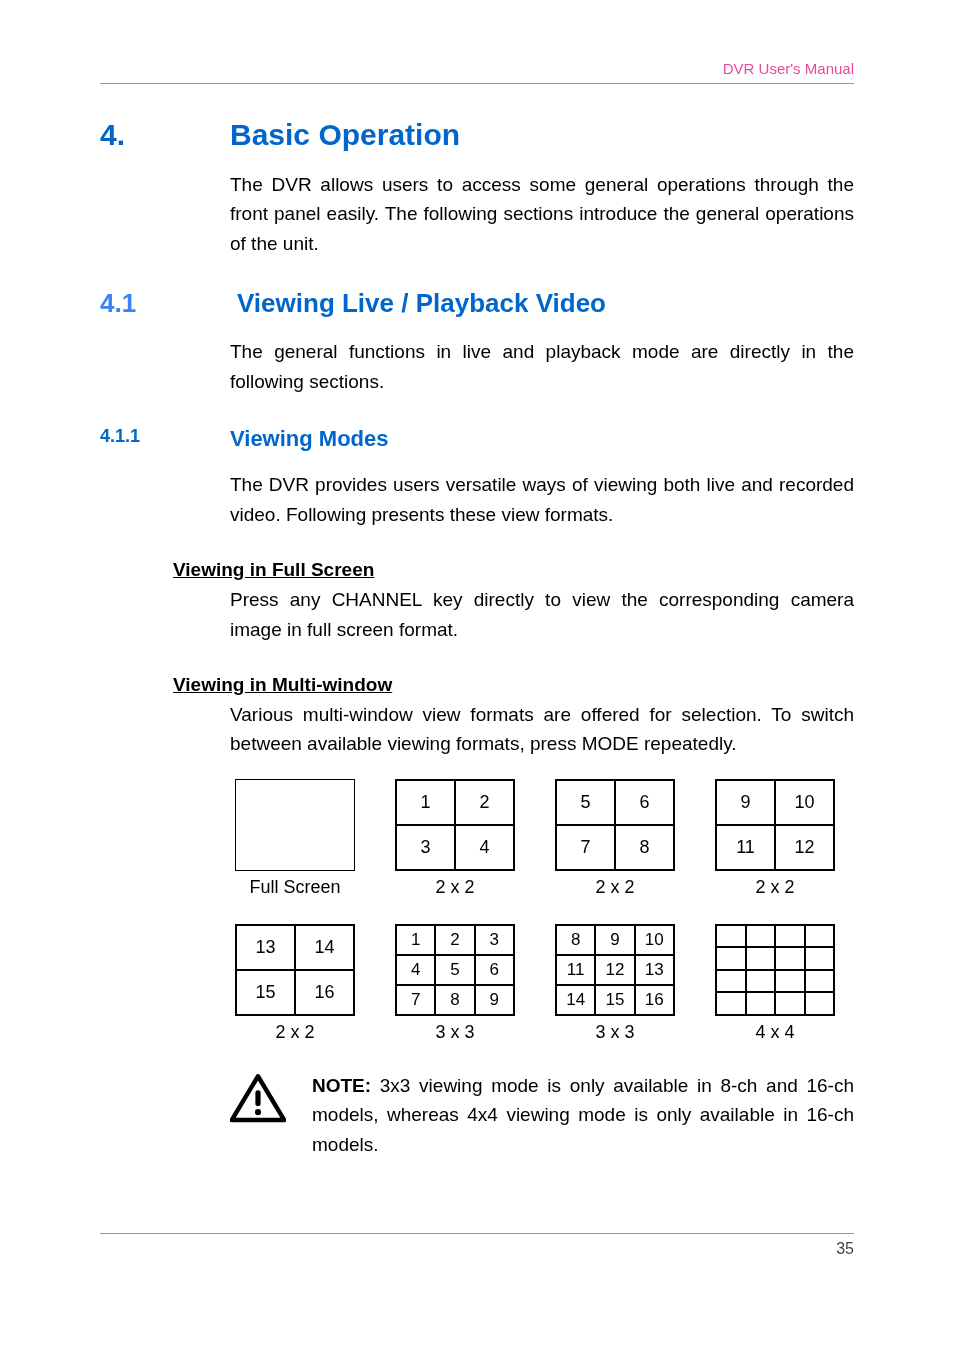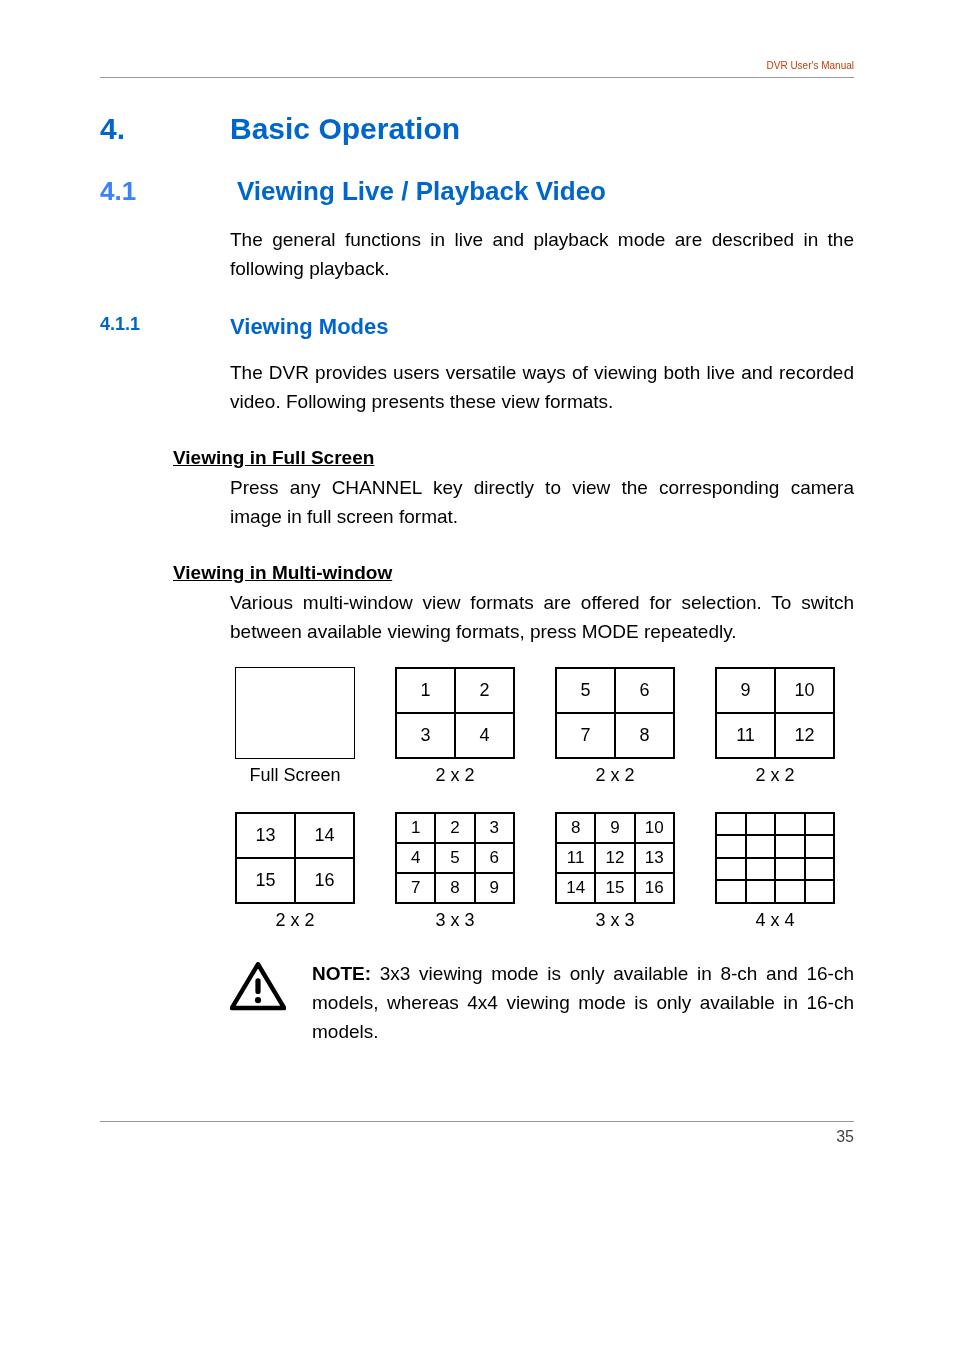--- a/index.html
+++ b/index.html
@@ -9,22 +9,22 @@
     background: #fff;
     font-family: Arial, Helvetica, sans-serif;
     color: #000;
     position: relative;
   }
   .page {
     padding: 60px 100px 40px 100px;
   }
   .header-right {
     text-align: right;
-    font-size: 10px;
-    color: #c2410c;
+    font-size: 15px;
+    color: #ec4899;
     padding-bottom: 6px;
     border-bottom: 1px solid #999;
     margin-bottom: 34px;
   }
   .section-row {
     display: flex;
     margin-bottom: 18px;
   }
   .section-num {
     width: 130px;
@@ -123,26 +123,27 @@
 </head>
 <body>
 
 <div class="page">
   <div class="header-right">DVR User's Manual</div>
 
   <div class="section-row">
     <div class="section-num h1">4.</div>
     <div class="section-title h1">Basic Operation</div>
   </div>
+  <div class="body-text">The DVR allows users to access some general operations through the front panel easily. The following sections introduce the general operations of the unit.</div>
 
   <div class="section-row mt30">
     <div class="section-num h2">4.1</div>
     <div class="section-title h2">Viewing Live / Playback Video</div>
   </div>
-  <div class="body-text">The general functions in live and playback mode are described in the following playback.</div>
+  <div class="body-text">The general functions in live and playback mode are directly in the following sections.</div>
 
   <div class="section-row mt30">
     <div class="section-num h3">4.1.1</div>
     <div class="section-title h3">Viewing Modes</div>
   </div>
   <div class="body-text">The DVR provides users versatile ways of viewing both live and recorded video. Following presents these view formats.</div>
 
   <div class="sub-heading">Viewing in Full Screen</div>
   <div class="body-text">Press any CHANNEL key directly to view the corresponding camera image in full screen format.</div>
 

